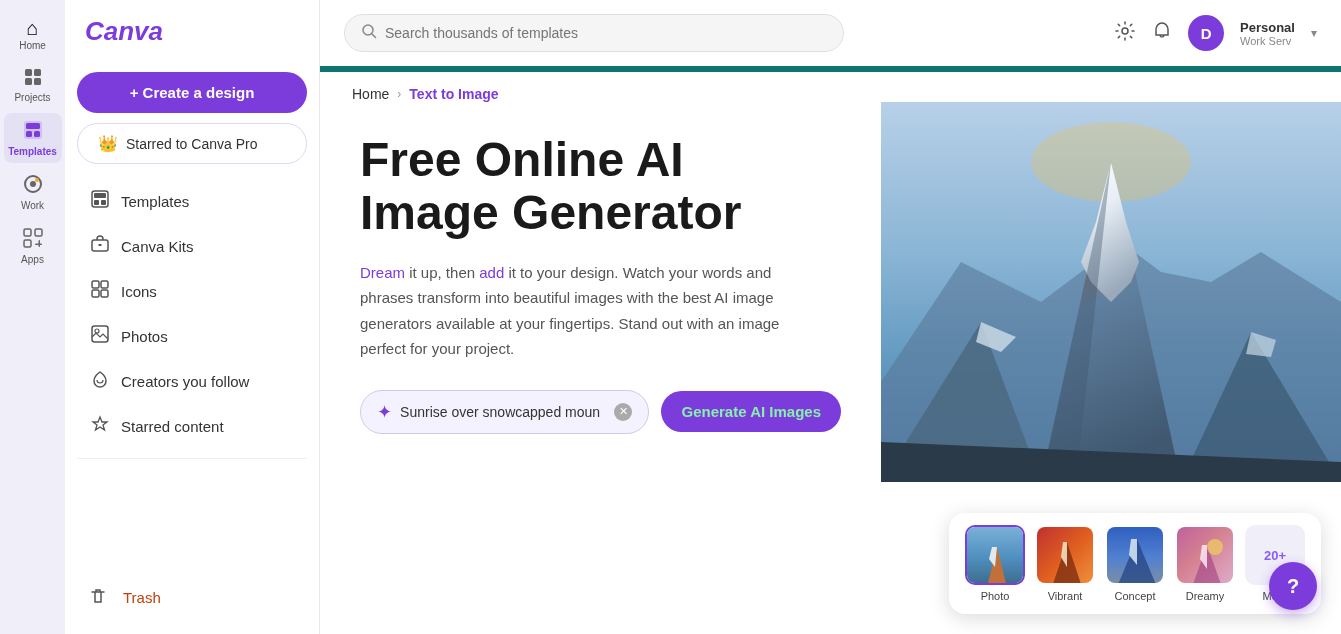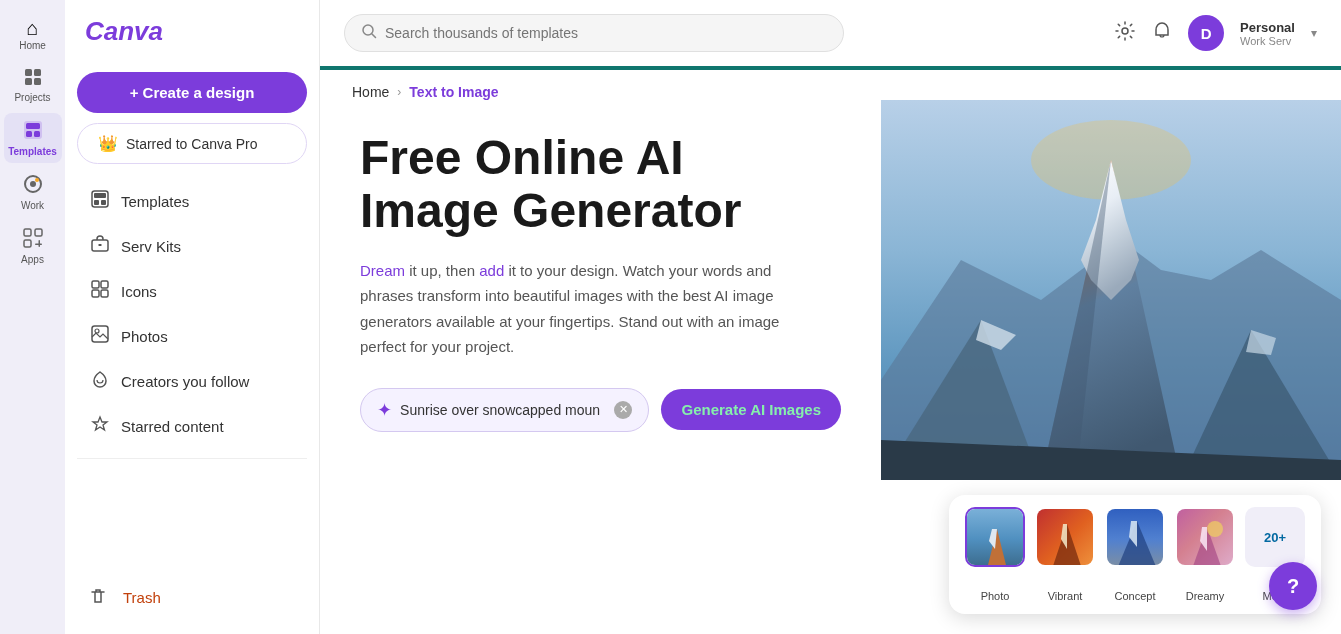--- a/index.html
+++ b/index.html
@@ -108,21 +108,21 @@
       flex-direction: column;
       overflow: hidden;
     }
 
     
     .topbar {
       display: flex;
       align-items: center;
       padding: 14px 24px;
       gap: 16px;
-      border-bottom: 4px solid #0f766e;
+      border-bottom: 6px solid #0f766e;
     }
     .search-bar {
       flex: 1;
       max-width: 500px;
       display: flex;
       align-items: center;
       background: #f5f5f5;
       border-radius: 24px;
       padding: 8px 16px;
       gap: 8px;
@@ -294,40 +294,40 @@
       cursor: pointer;
     }
     .style-thumb {
       width: 60px;
       height: 60px;
       border-radius: 10px;
       overflow: hidden;
       border: 2px solid transparent;
     }
     .style-thumb.active { border-color: #7c3cdb; }
-    .style-label { font-size: 11px; color: #444; text-align: left; font-weight: 500; margin-top: 18px; }
+    .style-label { font-size: 11px; color: #444; text-align: left; font-weight: 500; }
     .style-more {
       display: flex;
       flex-direction: column;
       align-items: center;
       gap: 5px;
       cursor: pointer;
     }
     .style-more-box {
       width: 60px;
       height: 60px;
       border-radius: 10px;
       background: #f0eef8;
       display: flex;
       flex-direction: column;
       align-items: center;
       justify-content: center;
       font-size: 13px;
       font-weight: 700;
-      color: #0369a1;
+      color: #8b5cf6;
     }
 
     
     .help-btn {
       position: fixed;
       bottom: 24px;
       right: 24px;
       width: 48px;
       height: 48px;
       border-radius: 50%;
@@ -418,21 +418,21 @@
     <span>Templates</span>
   </div>
   <div class="sidebar-item">
     <span class="si-icon">
       <svg width="18" height="18" viewBox="0 0 18 18" fill="none">
         <rect x="1" y="5" width="16" height="11" rx="2" stroke="#555" stroke-width="1.5" fill="none"></rect>
         <path d="M6 5V4a3 3 0 0 1 6 0v1" stroke="#555" stroke-width="1.5" fill="none"></path>
         <rect x="7.5" y="9" width="3" height="2" rx="0.5" fill="#555"></rect>
       </svg>
     </span>
-    <span>Serv Kits</span>
+    <span>Canva Kits</span>
   </div>
   <div class="sidebar-item">
     <span class="si-icon">
       <svg width="18" height="18" viewBox="0 0 18 18" fill="none">
         <rect x="1" y="1" width="7" height="7" rx="1.5" stroke="#555" stroke-width="1.5" fill="none"></rect>
         <rect x="10" y="1" width="7" height="7" rx="1.5" stroke="#555" stroke-width="1.5" fill="none"></rect>
         <rect x="1" y="10" width="7" height="7" rx="1.5" stroke="#555" stroke-width="1.5" fill="none"></rect>
         <rect x="10" y="10" width="7" height="7" rx="1.5" stroke="#555" stroke-width="1.5" fill="none"></rect>
       </svg>
     </span>

